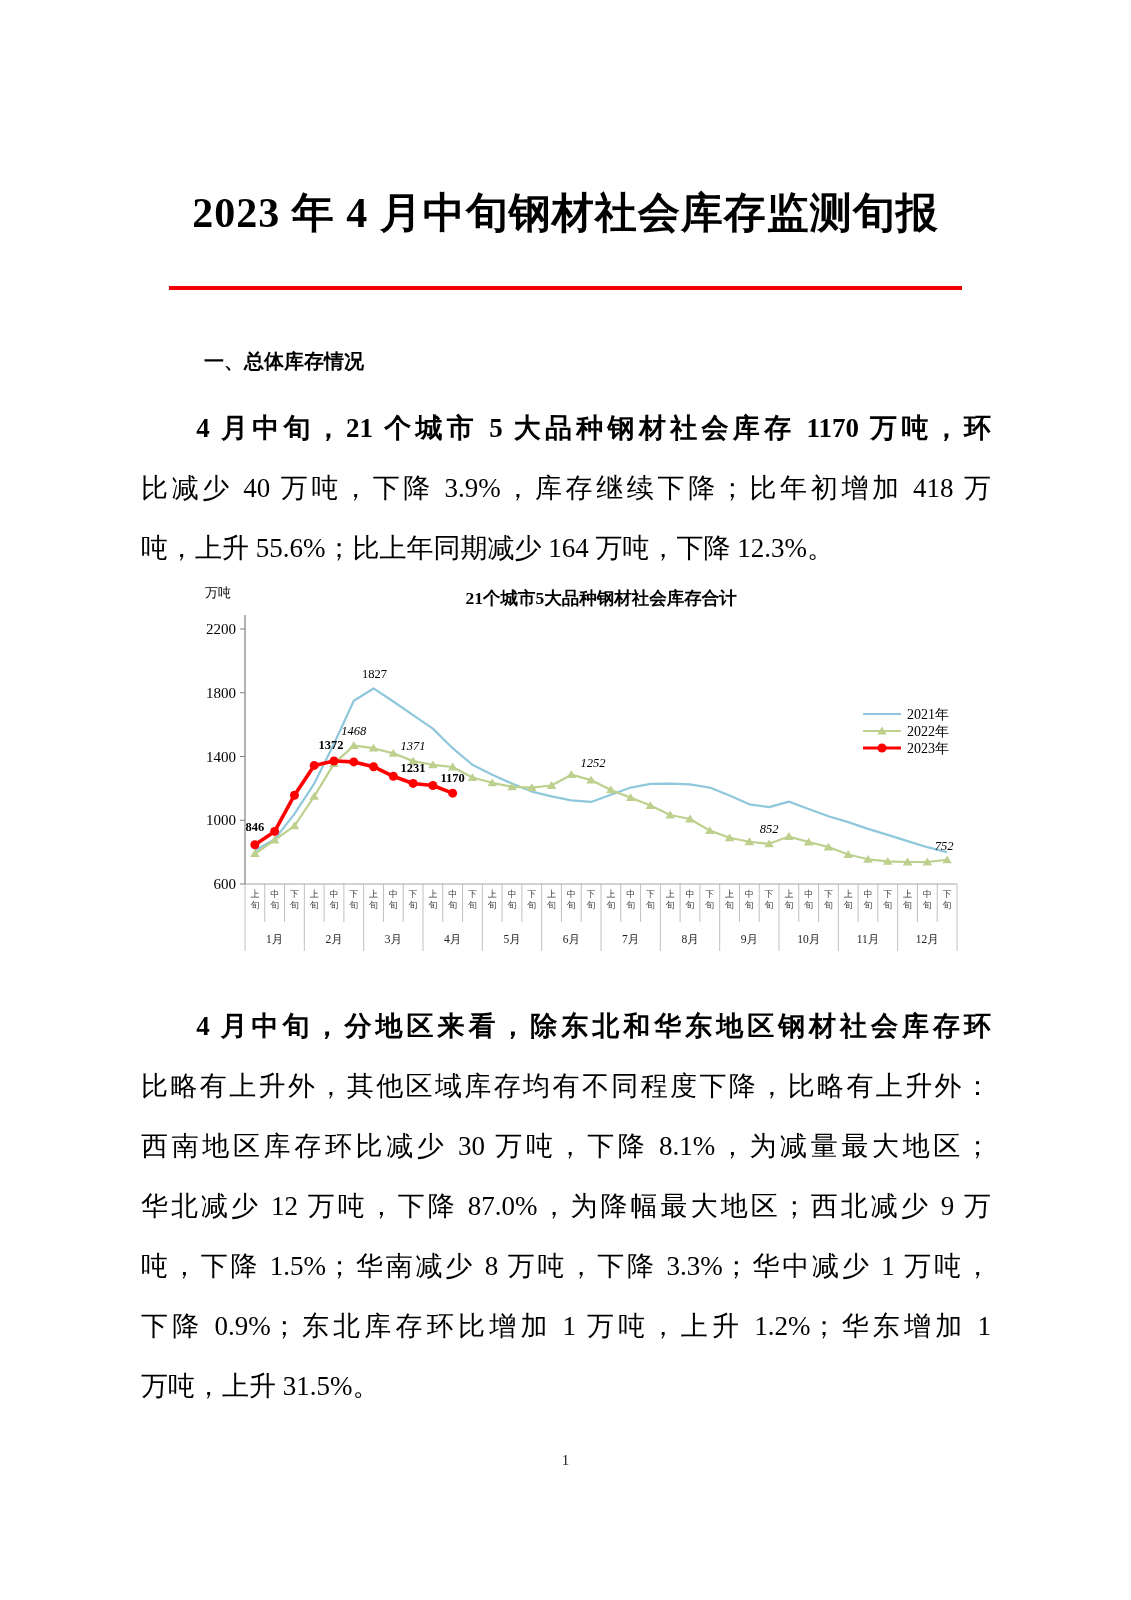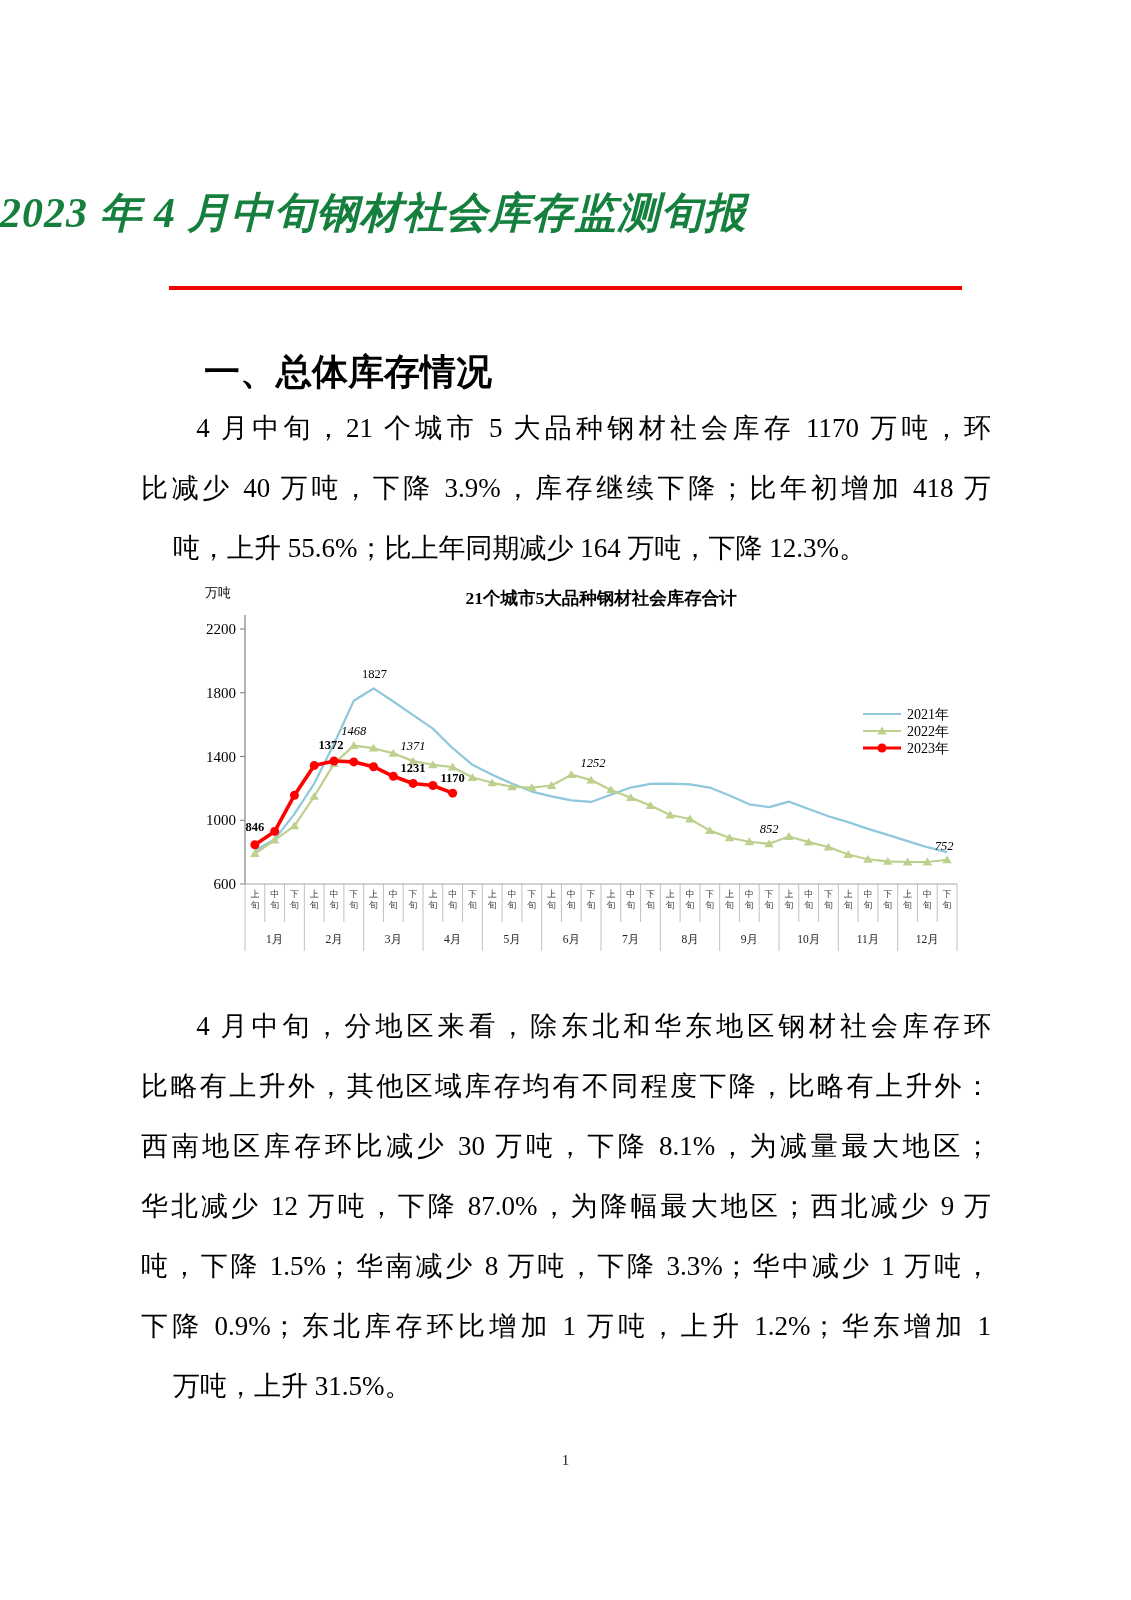--- a/index.html
+++ b/index.html
@@ -8,57 +8,56 @@
     width: 1131px;
     height: 1600px;
     background: #ffffff;
     font-family: "Liberation Serif", "DejaVu Serif", serif;
     color: #000;
     overflow: hidden;
   }
   .doc-title {
     position: absolute;
     top: 185px; left: 0; width: 100%;
+    text-align: center;
     font-size: 42px;
     font-weight: bold;
     letter-spacing: 1px;
-    color: #15803d;
+    color: #000000;
     white-space: nowrap;
-    font-style: italic;
   }
   .title-rule {
     position: absolute;
     top: 286px; left: 169px;
     width: 793px; height: 4px;
     background: #f40000;
   }
   .section-heading {
     position: absolute;
     top: 348px; left: 204px;
-    font-size: 36px;
+    font-size: 20px;
     font-weight: bold;
   }
   .para {
     position: absolute;
     left: 141px;
     width: 850px;
     font-size: 27px;
     line-height: 60px;
   }
   .para .tline {
     text-align: justify;
     text-align-last: justify;
     white-space: nowrap;
   }
   .para .tline.last {
     text-align-last: left;
     white-space: normal;
-    margin-left: 32px;
-  }
-  .para .tline.indent { text-indent: 2.05em; }
+  }
+  .para .tline.indent { text-indent: 2.05em; font-weight: bold; }
   #para1 { top: 398px; }
   #para2 { top: 996px; }
   .chart-figure {
     position: absolute;
     top: 583px; left: 195px;
     width: 795px; height: 382px;
   }
   .page-number {
     position: absolute;
     top: 1452px; left: 0; width: 100%;

